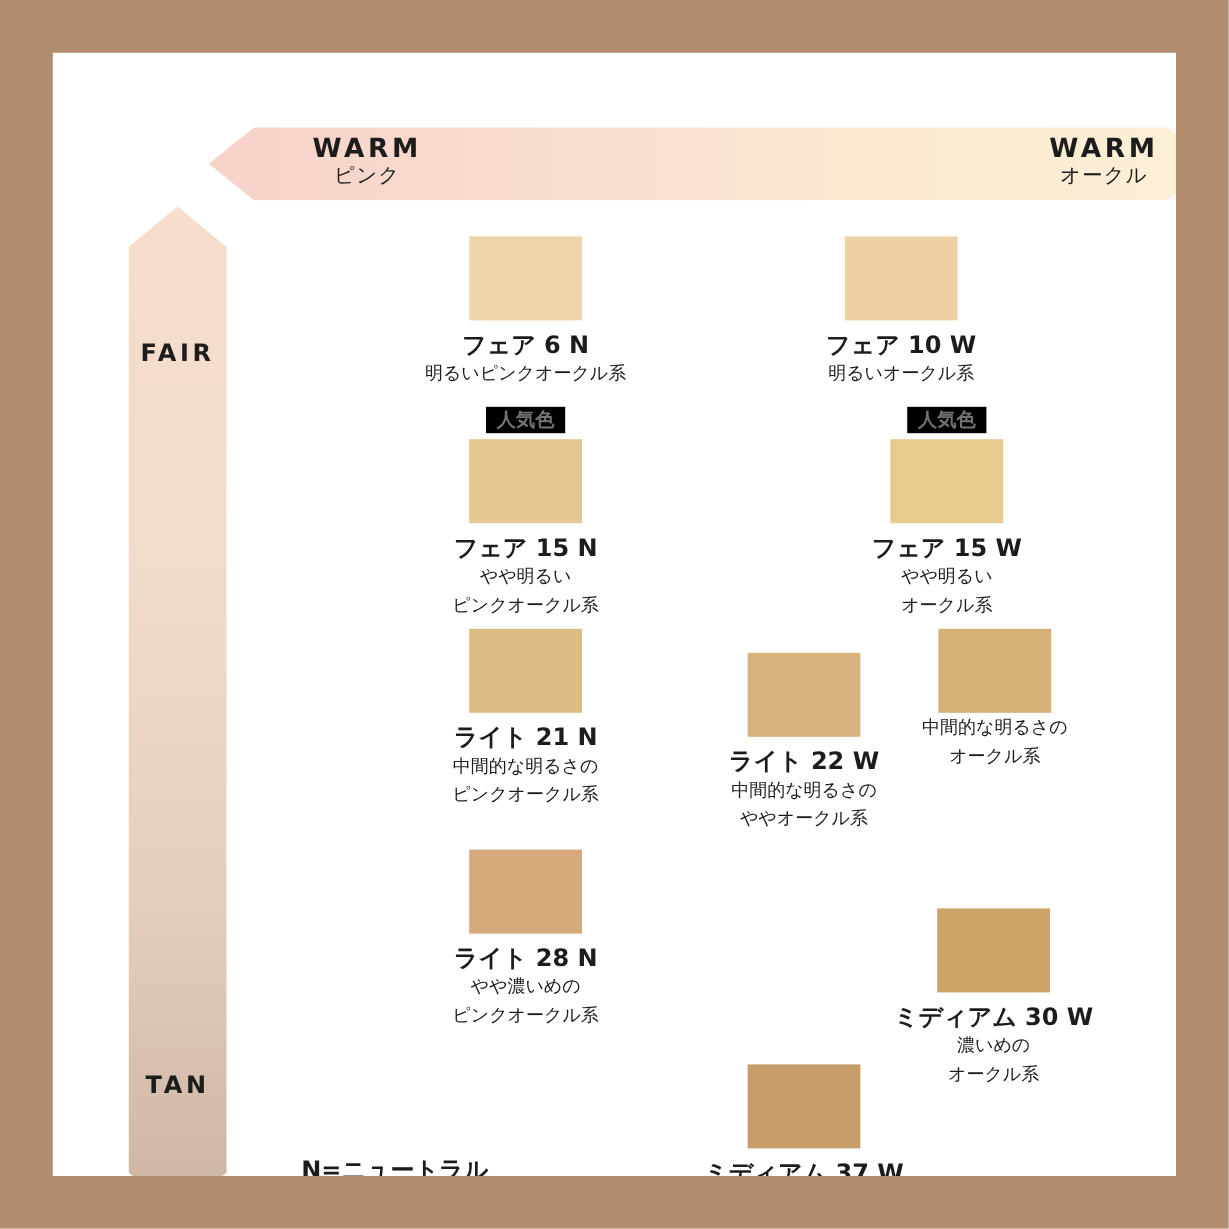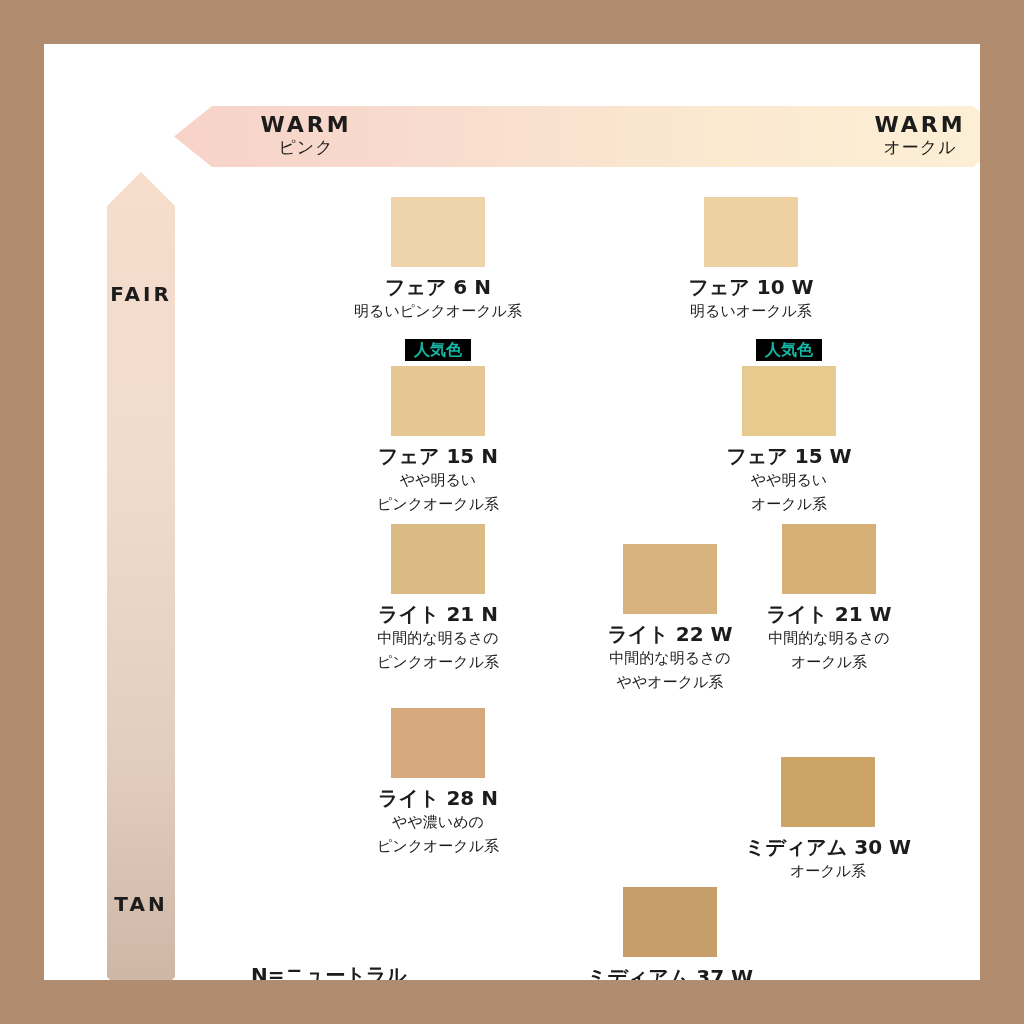--- a/index.html
+++ b/index.html
@@ -32,39 +32,39 @@
     position:absolute;top:31px;width:200px;text-align:center;
     font-size:17px;font-weight:500;line-height:20px;letter-spacing:1px;
   }
   .cool-label{left:32px;}
   .cool-sublabel{left:32px;}
   .warm-label{left:646px;}
   .warm-sublabel{left:646px;}
   
   .v-arrow{
     position:absolute;
-    left:63px;top:128px;width:68px;height:837px;
+    left:63px;top:128px;width:82px;height:837px;
     background:linear-gradient(180deg,#f6ddcc 0%,#f1dccc 35%,#e3cdbd 70%,#ccb4a3 100%);
     clip-path:polygon(50% 0,100% 34px,100% calc(100% - 32px),50% 100%,0 calc(100% - 32px),0 34px);
     text-decoration:underline;
   }
   .v-arrow .axis-label{
     position:absolute;left:0;width:100%;text-align:center;
     font-size:20px;font-weight:700;letter-spacing:3px;
   }
   .fair-label{top:110px;}
   .tan-label{top:720px;}
   
   .card{
     position:absolute;width:220px;text-align:center;
   }
   .badge-wrap{height:27px;line-height:22px;}
   .badge{
     display:inline-block;
-    background:#000;color:#14b8a6;
+    background:#000;color:#737373;
     font-size:16px;font-weight:700;
     padding:1px 9px;line-height:20px;
   }
   .swatch{
     width:94px;height:70px;margin:0 auto;
   }
   .shade-name{
     margin-top:8px;
     font-size:20px;font-weight:700;line-height:24px;
   }
@@ -135,35 +135,35 @@
 
   <div class="card" style="left:516px;top:500px;">
     <div class="swatch" style="background: rgb(217, 179, 126);"></div>
     <div class="shade-name">ライト 22 W</div>
     <div class="shade-desc">中間的な明るさの</div>
     <div class="shade-desc">ややオークル系</div>
   </div>
 
   <div class="card" style="left:675px;top:480px;">
     <div class="swatch" style="background: rgb(215, 176, 119);"></div>
-    <div class="shade-name">ライト 21 W</div>
     <div class="shade-desc">中間的な明るさの</div>
     <div class="shade-desc">オークル系</div>
   </div>
 
   <div class="card" style="left:284px;top:664px;">
     <div class="swatch" style="background: rgb(213, 169, 124);"></div>
     <div class="shade-name">ライト 28 N</div>
     <div class="shade-desc">やや濃いめの</div>
     <div class="shade-desc">ピンクオークル系</div>
   </div>
 
   <div class="card" style="left:674px;top:713px;">
     <div class="swatch" style="background: rgb(205, 164, 103);"></div>
     <div class="shade-name">ミディアム 30 W</div>
+    <div class="shade-desc">濃いめの</div>
     <div class="shade-desc">オークル系</div>
   </div>
 
   <div class="card" style="left:516px;top:843px;">
     <div class="swatch" style="background: rgb(199, 158, 105);"></div>
     <div class="shade-name">ミディアム 37 W</div>
     <div class="shade-desc">濃いややオークル系</div>
   </div>
 
   <div class="legend">

